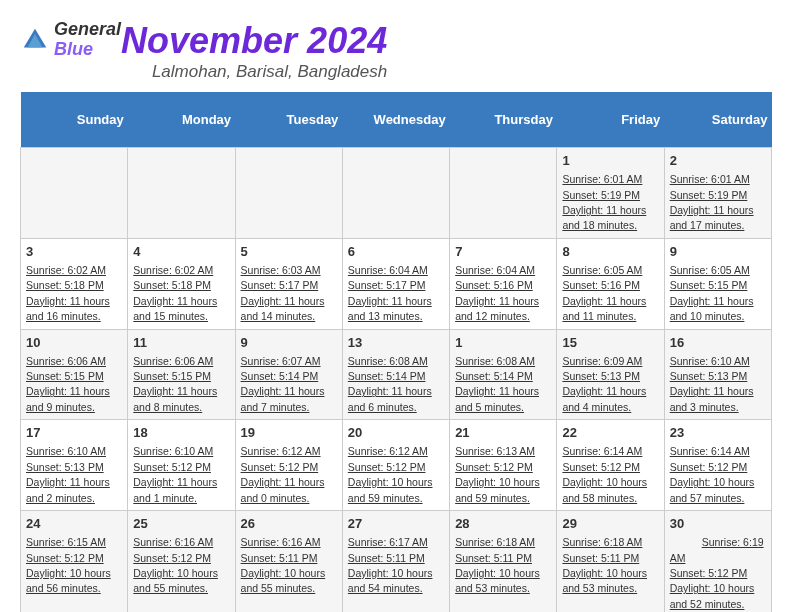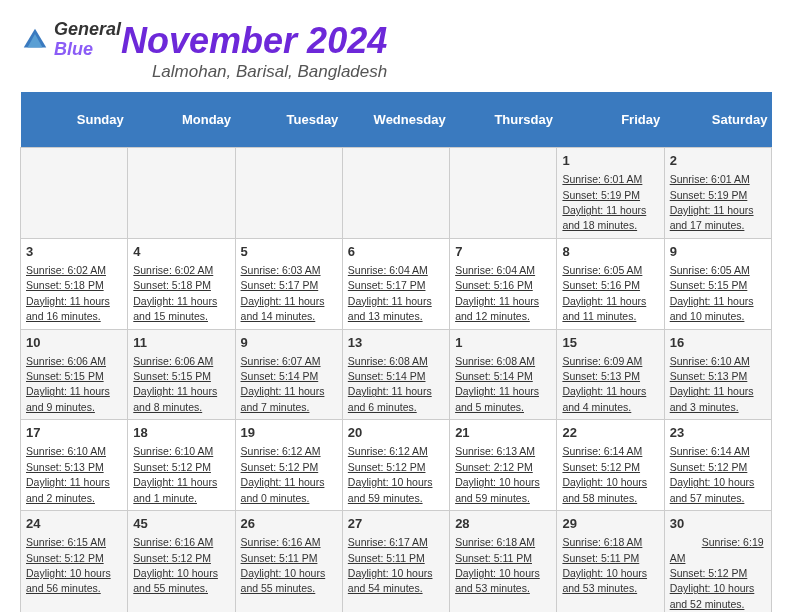--- a/index.html
+++ b/index.html
@@ -207,38 +207,38 @@
 and 1 minute.</span></td>
         <td><span class="day-number">19</span><span class="day-info" style="white-space: pre-line;">Sunrise: 6:12 AM
 Sunset: 5:12 PM
 Daylight: 11 hours
 and 0 minutes.</span></td>
         <td><span class="day-number">20</span><span class="day-info" style="white-space: pre-line;">Sunrise: 6:12 AM
 Sunset: 5:12 PM
 Daylight: 10 hours
 and 59 minutes.</span></td>
         <td><span class="day-number">21</span><span class="day-info" style="white-space: pre-line;">Sunrise: 6:13 AM
-Sunset: 2:12 PM
+Sunset: 5:12 PM
 Daylight: 10 hours
 and 59 minutes.</span></td>
         <td><span class="day-number">22</span><span class="day-info" style="white-space: pre-line;">Sunrise: 6:14 AM
 Sunset: 5:12 PM
 Daylight: 10 hours
 and 58 minutes.</span></td>
         <td><span class="day-number">23</span><span class="day-info" style="white-space: pre-line;">Sunrise: 6:14 AM
 Sunset: 5:12 PM
 Daylight: 10 hours
 and 57 minutes.</span></td>
       </tr>
       <tr>
         <td><span class="day-number">24</span><span class="day-info" style="white-space: pre-line;">Sunrise: 6:15 AM
 Sunset: 5:12 PM
 Daylight: 10 hours
 and 56 minutes.</span></td>
-        <td><span class="day-number">45</span><span class="day-info" style="white-space: pre-line;">Sunrise: 6:16 AM
+        <td><span class="day-number">25</span><span class="day-info" style="white-space: pre-line;">Sunrise: 6:16 AM
 Sunset: 5:12 PM
 Daylight: 10 hours
 and 55 minutes.</span></td>
         <td><span class="day-number">26</span><span class="day-info" style="white-space: pre-line;">Sunrise: 6:16 AM
 Sunset: 5:11 PM
 Daylight: 10 hours
 and 55 minutes.</span></td>
         <td><span class="day-number">27</span><span class="day-info" style="white-space: pre-line;">Sunrise: 6:17 AM
 Sunset: 5:11 PM
 Daylight: 10 hours

